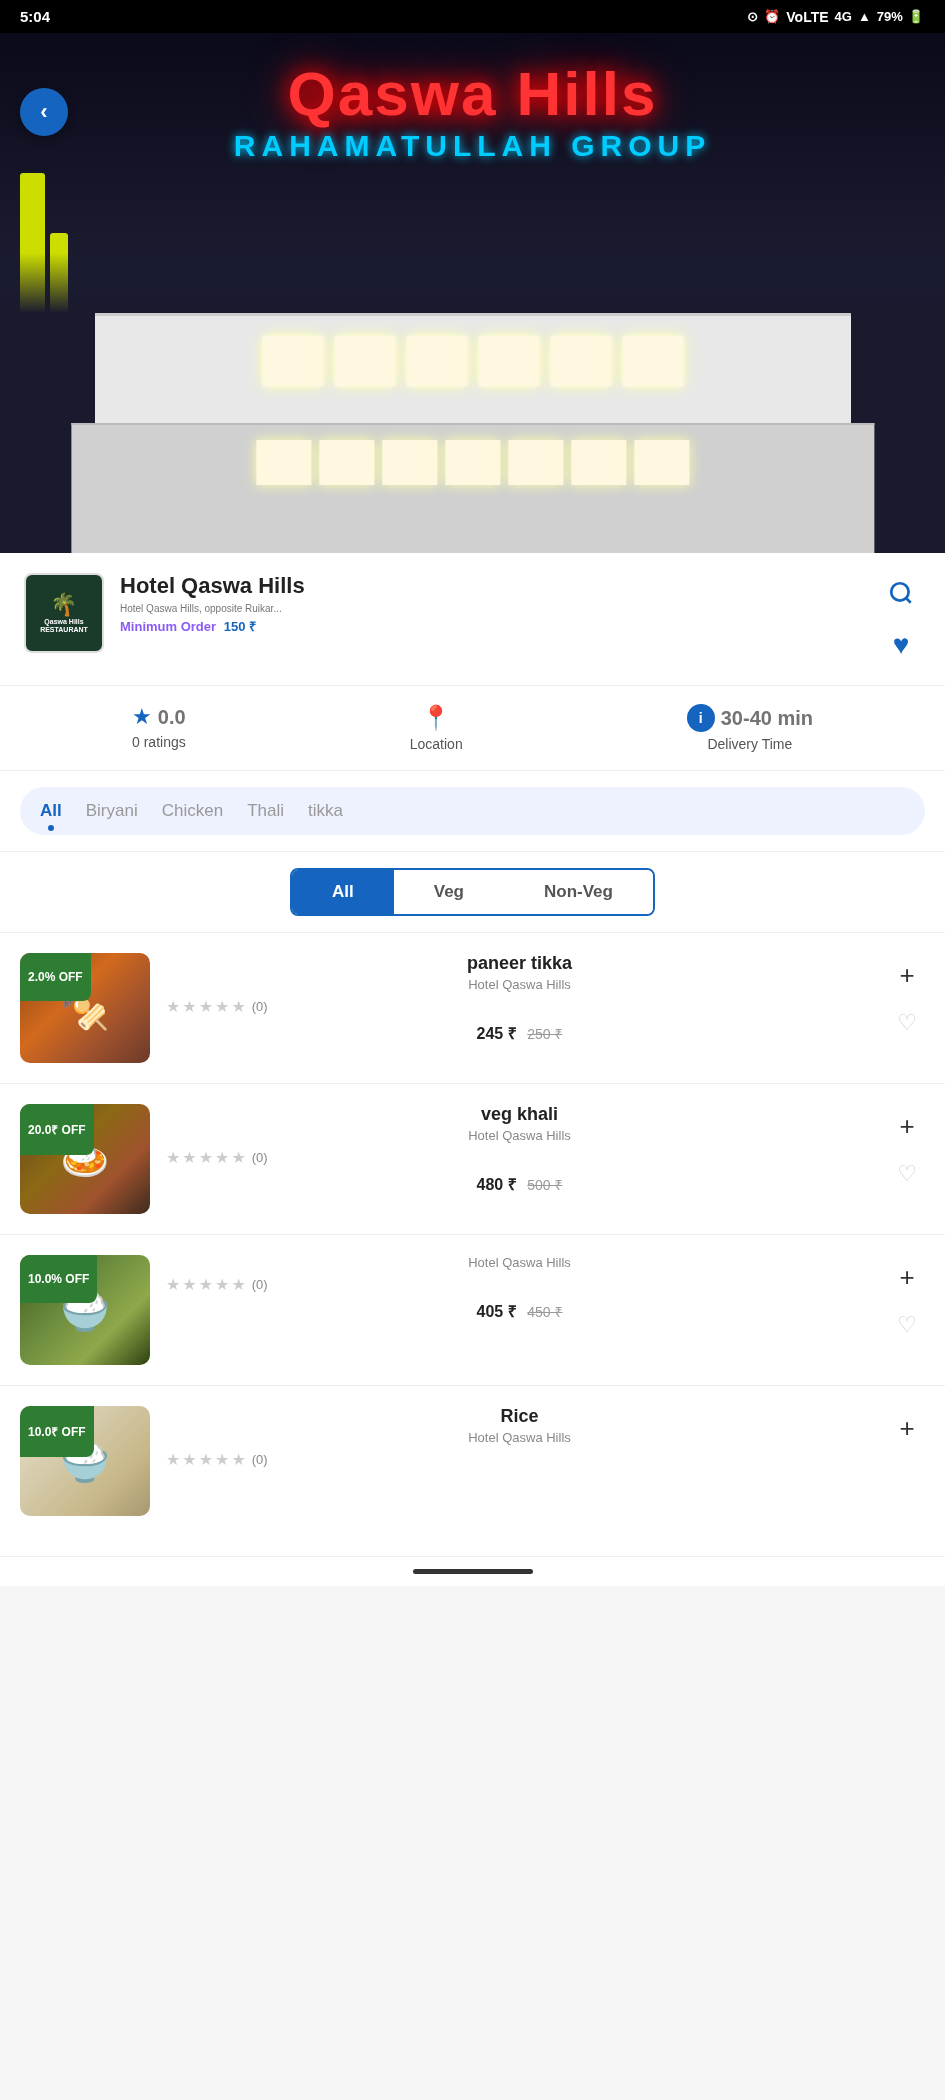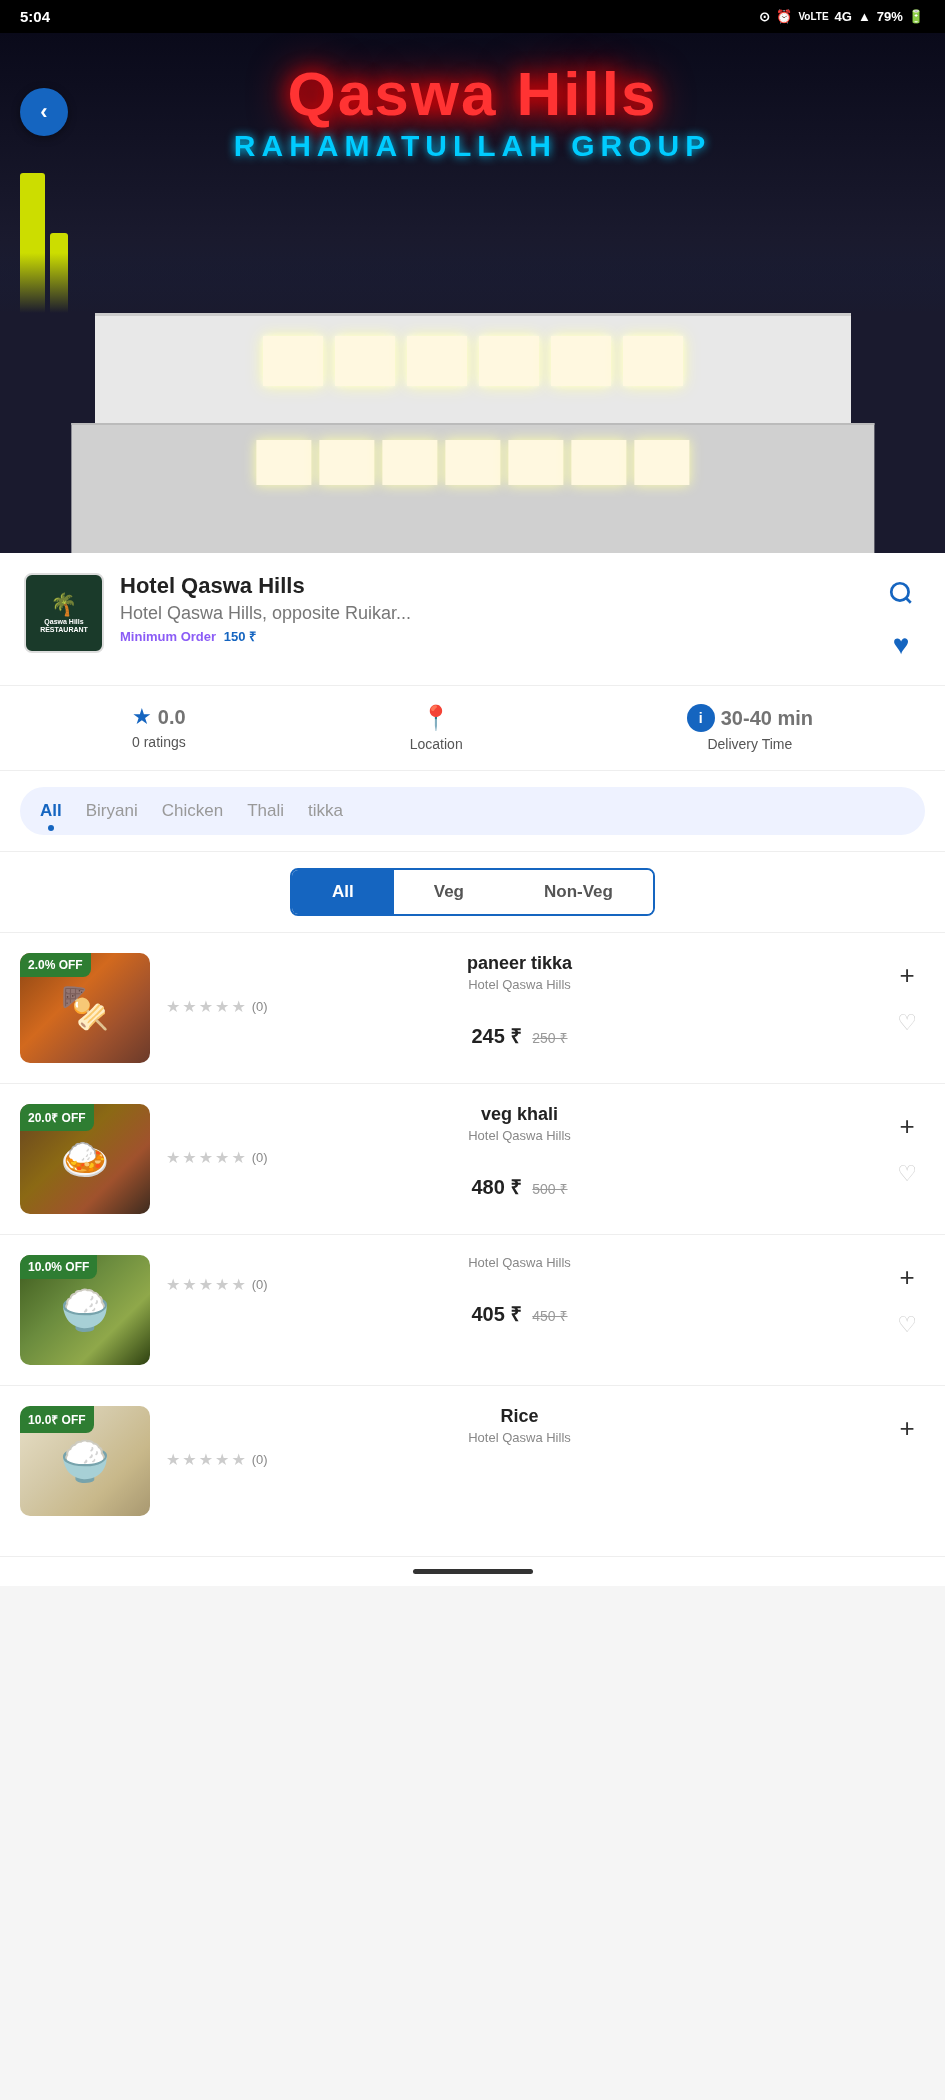--- a/index.html
+++ b/index.html
@@ -204,21 +204,21 @@
     .info-content {
       flex: 1;
     }
     .restaurant-name {
       font-size: 22px;
       font-weight: 700;
       color: #222;
       margin-bottom: 4px;
     }
     .restaurant-address {
-      font-size: 18px;
+      font-size: 10px;
       color: #777;
       margin-bottom: 3px;
     }
     .min-order {
       font-size: 13px;
       color: #777;
     }
     .min-order span {
       color: #8b5cf6;
       font-weight: 600;
@@ -376,21 +376,21 @@
       flex-shrink: 0;
     }
     .discount-badge {
       position: absolute;
       top: 0;
       left: 0;
       background: #2e7d32;
       color: #fff;
       font-size: 12px;
       font-weight: 700;
-      padding: 5px 8px;
+      padding: 17px 8px;
       border-radius: 0 0 8px 0;
     }
     
     .food-img-1 {
       background: linear-gradient(135deg, #8B4513 0%, #D2691E 40%, #A0522D 70%, #6B3A2A 100%);
       width: 100%;
       height: 100%;
       display: flex;
       align-items: center;
       justify-content: center;
@@ -447,21 +447,21 @@
     .star {
       color: #ccc;
       font-size: 16px;
     }
     .review-count {
       font-size: 13px;
       color: #888;
       margin-left: 4px;
     }
     .item-price {
-      font-size: 20px;
+      font-size: 16px;
       font-weight: 700;
       color: #222;
     }
     .item-price-original {
       font-size: 14px;
       color: #999;
       text-decoration: line-through;
       margin-left: 6px;
     }
     .item-actions {
@@ -516,21 +516,21 @@
     }
   </style>
 </head>
 <body>
 
 <div class="status-bar">
   <span>5:04</span>
   <div class="status-right">
     <span>⊙</span>
     <span>⏰</span>
-    <span style="font-size:10px;">VoLTE</span>
+    <span style="font-size:14px;">VoLTE</span>
     <span>4G</span>
     <span>▲</span>
     <span>79%</span>
     <span>🔋</span>
   </div>
 </div>
 
 <div class="hero-container">
   <div class="hero-bg">
 

